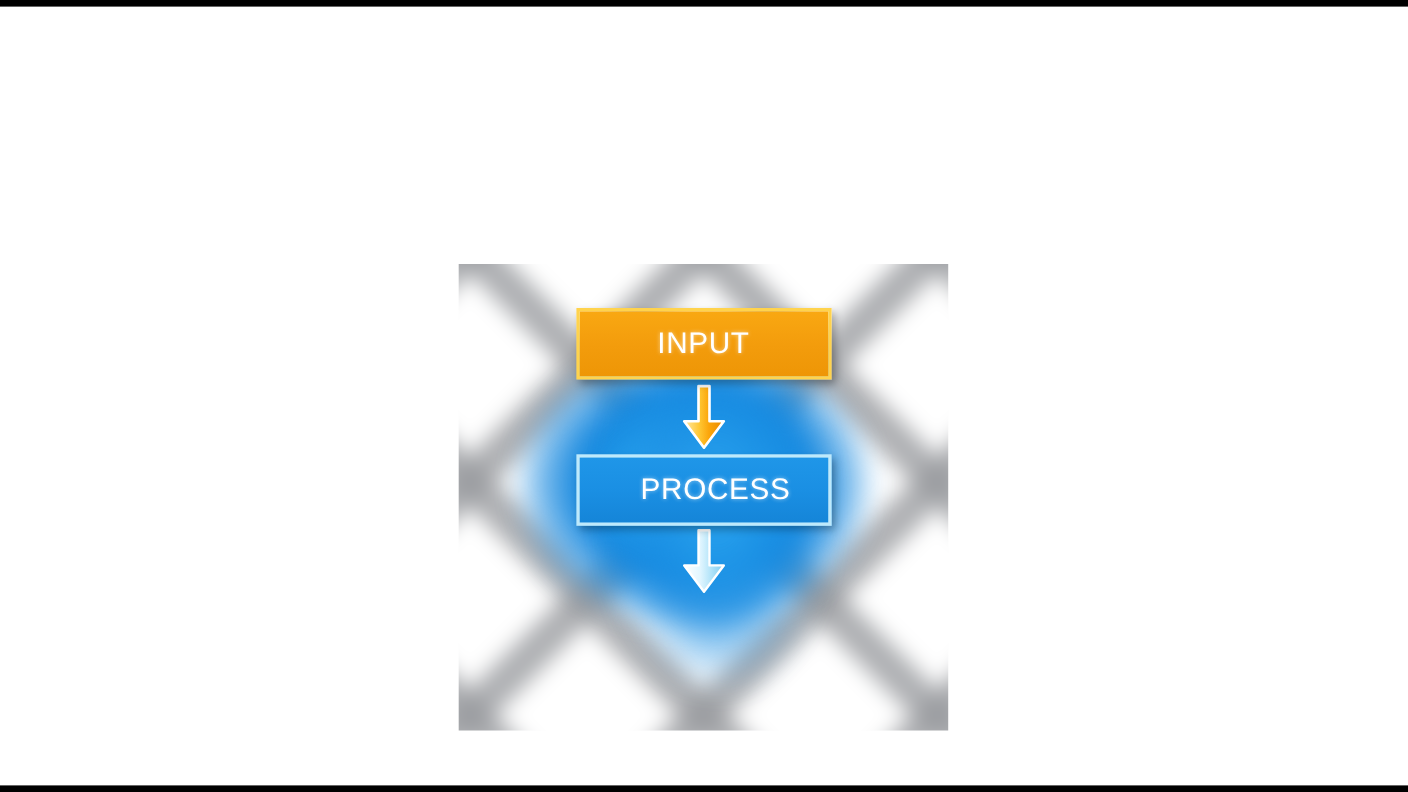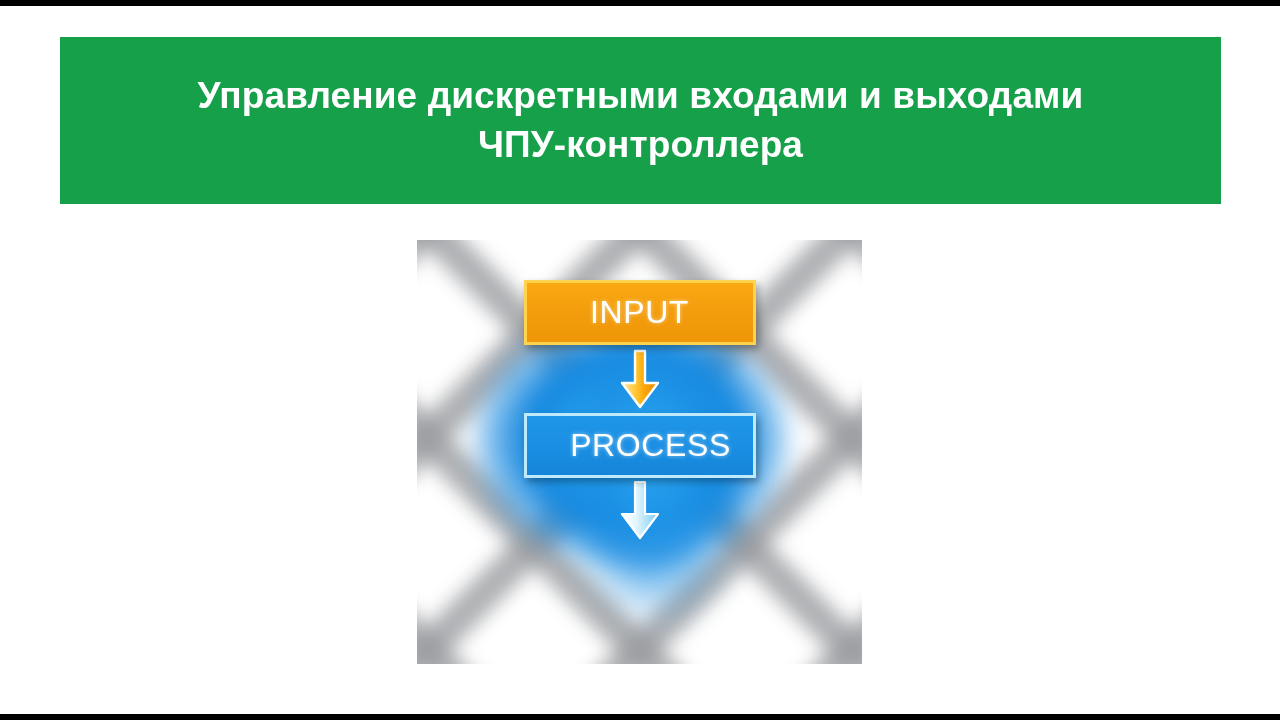--- a/index.html
+++ b/index.html
@@ -122,21 +122,21 @@
 
   .node {
     position: relative;
     width: 232px;
     height: 65px;
     display: flex;
     align-items: center;
     justify-content: center;
     box-sizing: border-box;
     color: #ffffff;
-    font-size: 32px;
+    font-size: 27px;
     letter-spacing: 0.6px;
     text-shadow: 0 0 4px rgba(255,255,255,0.55);
     box-shadow: 3px 4px 7px rgba(0,0,0,0.30);
   }
   .node-input {
     margin-top: 40px;
     background: linear-gradient(180deg, #F9A812 0%, #F39C0C 52%, #EE9606 100%);
     border: 3px solid #FFD34D;
   }
   .node-process {
@@ -157,24 +157,20 @@
   .arrow-gap-1 { margin: 4px 0 2px 0; }
   .arrow-gap-2 { margin: 2px 0 2px 0; }
 </style>
 </head>
 <body>
 
 <div id="stage">
 
   <div class="bar bar-top"></div>
 
-  <div id="title-banner">
-    <div id="title-text">Управление дискретными входами и выходами
-ЧПУ-контроллера</div>
-  </div>
 
   <div id="illustration">
 
     <div id="illustration-bg"></div>
     <div id="illustration-glow"></div>
     <div id="illustration-glow2"></div>
 
     <div class="flow">
 
       <div class="node node-input">

